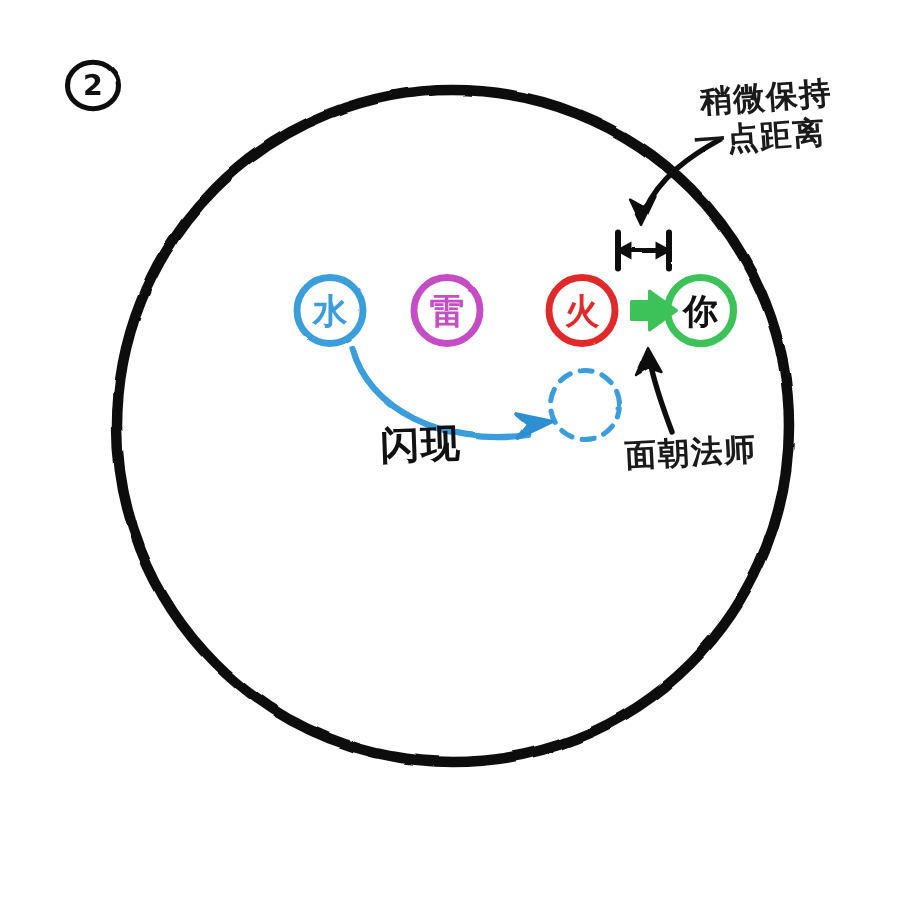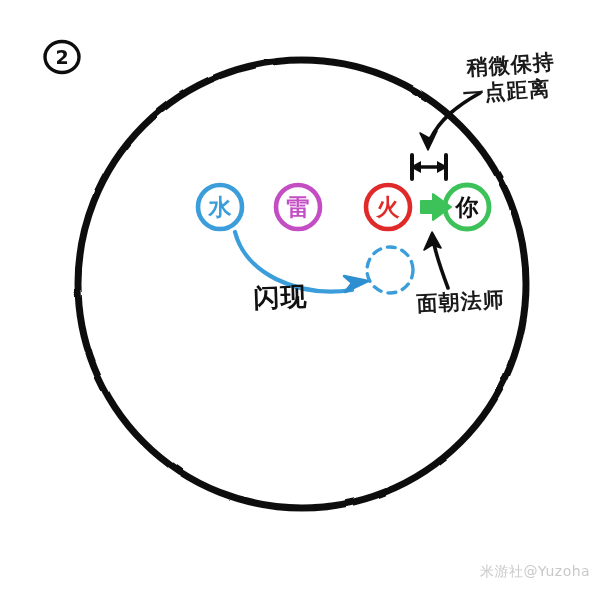--- a/index.html
+++ b/index.html
@@ -170,14 +170,13 @@
 
   <div class="hand-text" id="annot-distance">
     <span class="l1">稍微保持</span>
     <span class="l2">一点距离</span>
   </div>
 
   <div class="hand-text" id="annot-face-mage">面朝法师</div>
 
   <div class="hand-text" id="annot-flash">闪现</div>
 
-  <div id="watermark">米游社@Yuzoha</div>
 </div>
 
 </body></html>

